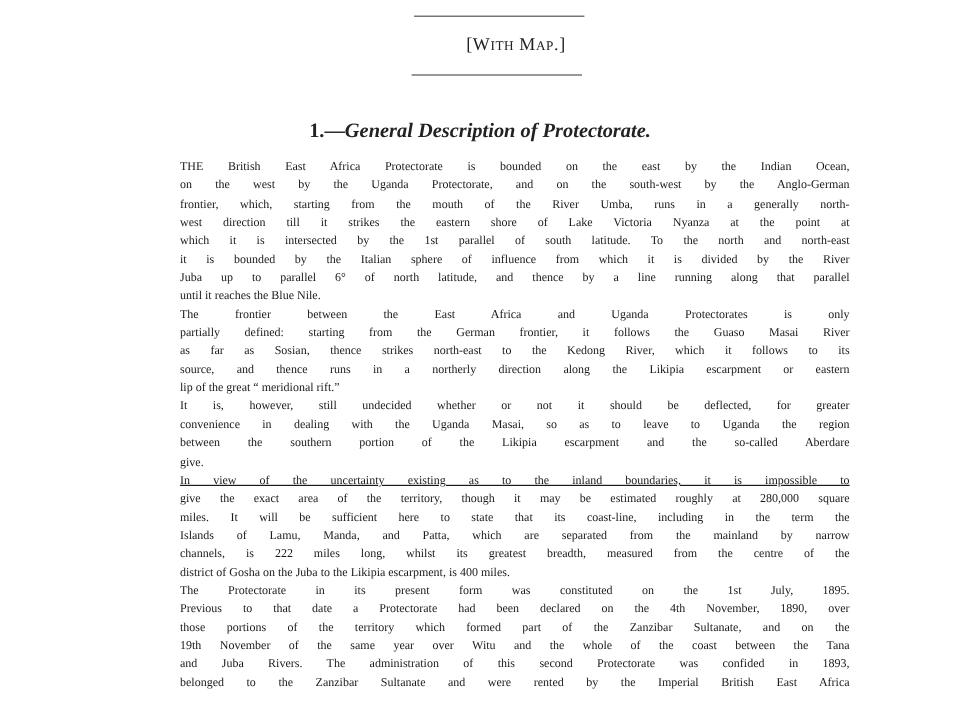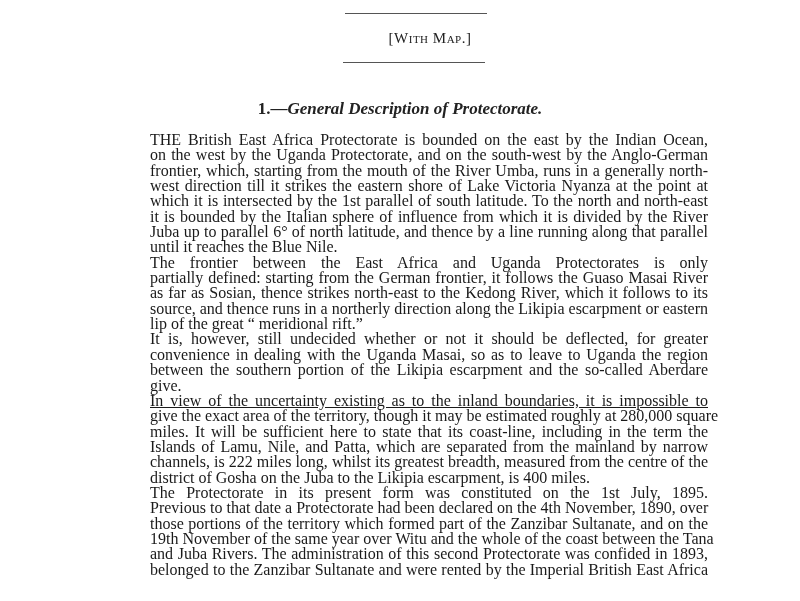--- a/index.html
+++ b/index.html
@@ -22,21 +22,21 @@
       font-variant: small-caps; color: #222;
     }
     .heading {
       position: absolute; left: 240px; top: 99px; width: 320px;
       text-align: center; font-size: 17px; color: #222;
     }
     .heading .num { font-weight: bold; }
     .heading .title { font-style: italic; font-weight: bold; }
     .body-text {
       position: absolute; left: 118px; top: 132px; width: 590px;
-      font-size: 16px; line-height: 15.35px;
+      font-size: 10px; line-height: 15.35px;
       text-align: justify;
     }
     .body-text p { margin: 0; text-indent: 32px; }
     .line { display: block; text-align: justify; text-align-last: justify; white-space: nowrap; }
     .line.last { text-align-last: left; }
   </style>
 </head>
 <body>
 
 <div class="page">
@@ -69,21 +69,21 @@
       <p>
         <span class="line" style="text-indent: 32px;">It is, however, still undecided whether or not it should be deflected, for greater</span>
         <span class="line">convenience in dealing with the Uganda Masai, so as to leave to Uganda the region</span>
         <span class="line">between the southern portion of the Likipia escarpment and the so-called Aberdare</span>
         <span class="line last">give.</span>
       </p>
       <p>
         <span class="line" style="text-indent: 32px; text-decoration: underline;">In view of the uncertainty existing as to the inland boundaries, it is impossible to</span>
         <span class="line">give the exact area of the territory, though it may be estimated roughly at 280,000 square</span>
         <span class="line">miles. It will be sufficient here to state that its coast-line, including in the term the</span>
-        <span class="line">Islands of Lamu, Nile, and Patta, which are separated from the mainland by narrow</span>
+        <span class="line">Islands of Lamu, Manda, and Patta, which are separated from the mainland by narrow</span>
         <span class="line">channels, is 222 miles long, whilst its greatest breadth, measured from the centre of the</span>
         <span class="line last">district of Gosha on the Juba to the Likipia escarpment, is 400 miles.</span>
       </p>
       <p>
         <span class="line" style="text-indent: 32px;">The Protectorate in its present form was constituted on the 1st July, 1895.</span>
         <span class="line">Previous to that date a Protectorate had been declared on the 4th November, 1890, over</span>
         <span class="line">those portions of the territory which formed part of the Zanzibar Sultanate, and on the</span>
         <span class="line">19th November of the same year over Witu and the whole of the coast between the Tana</span>
         <span class="line">and Juba Rivers. The administration of this second Protectorate was confided in 1893,</span>
         <span class="line">belonged to the Zanzibar Sultanate and were rented by the Imperial British East Africa</span>

